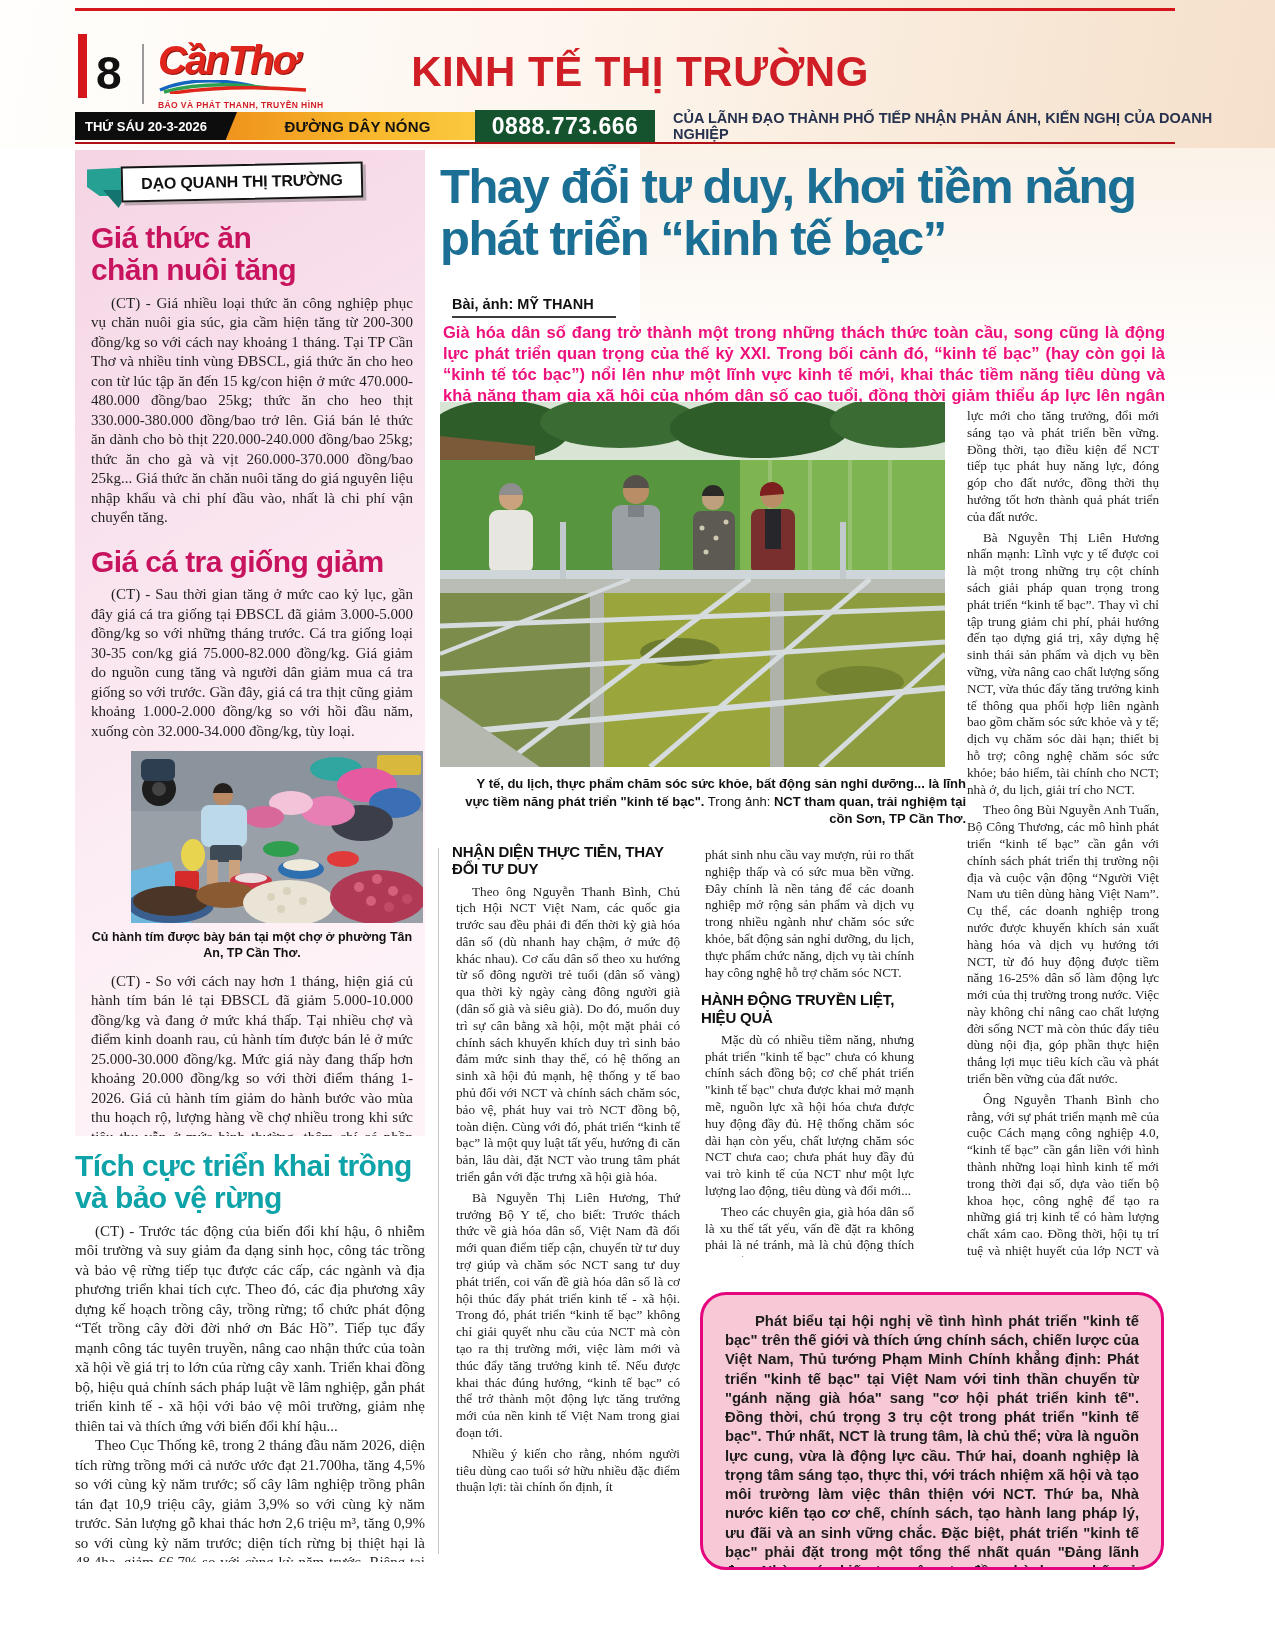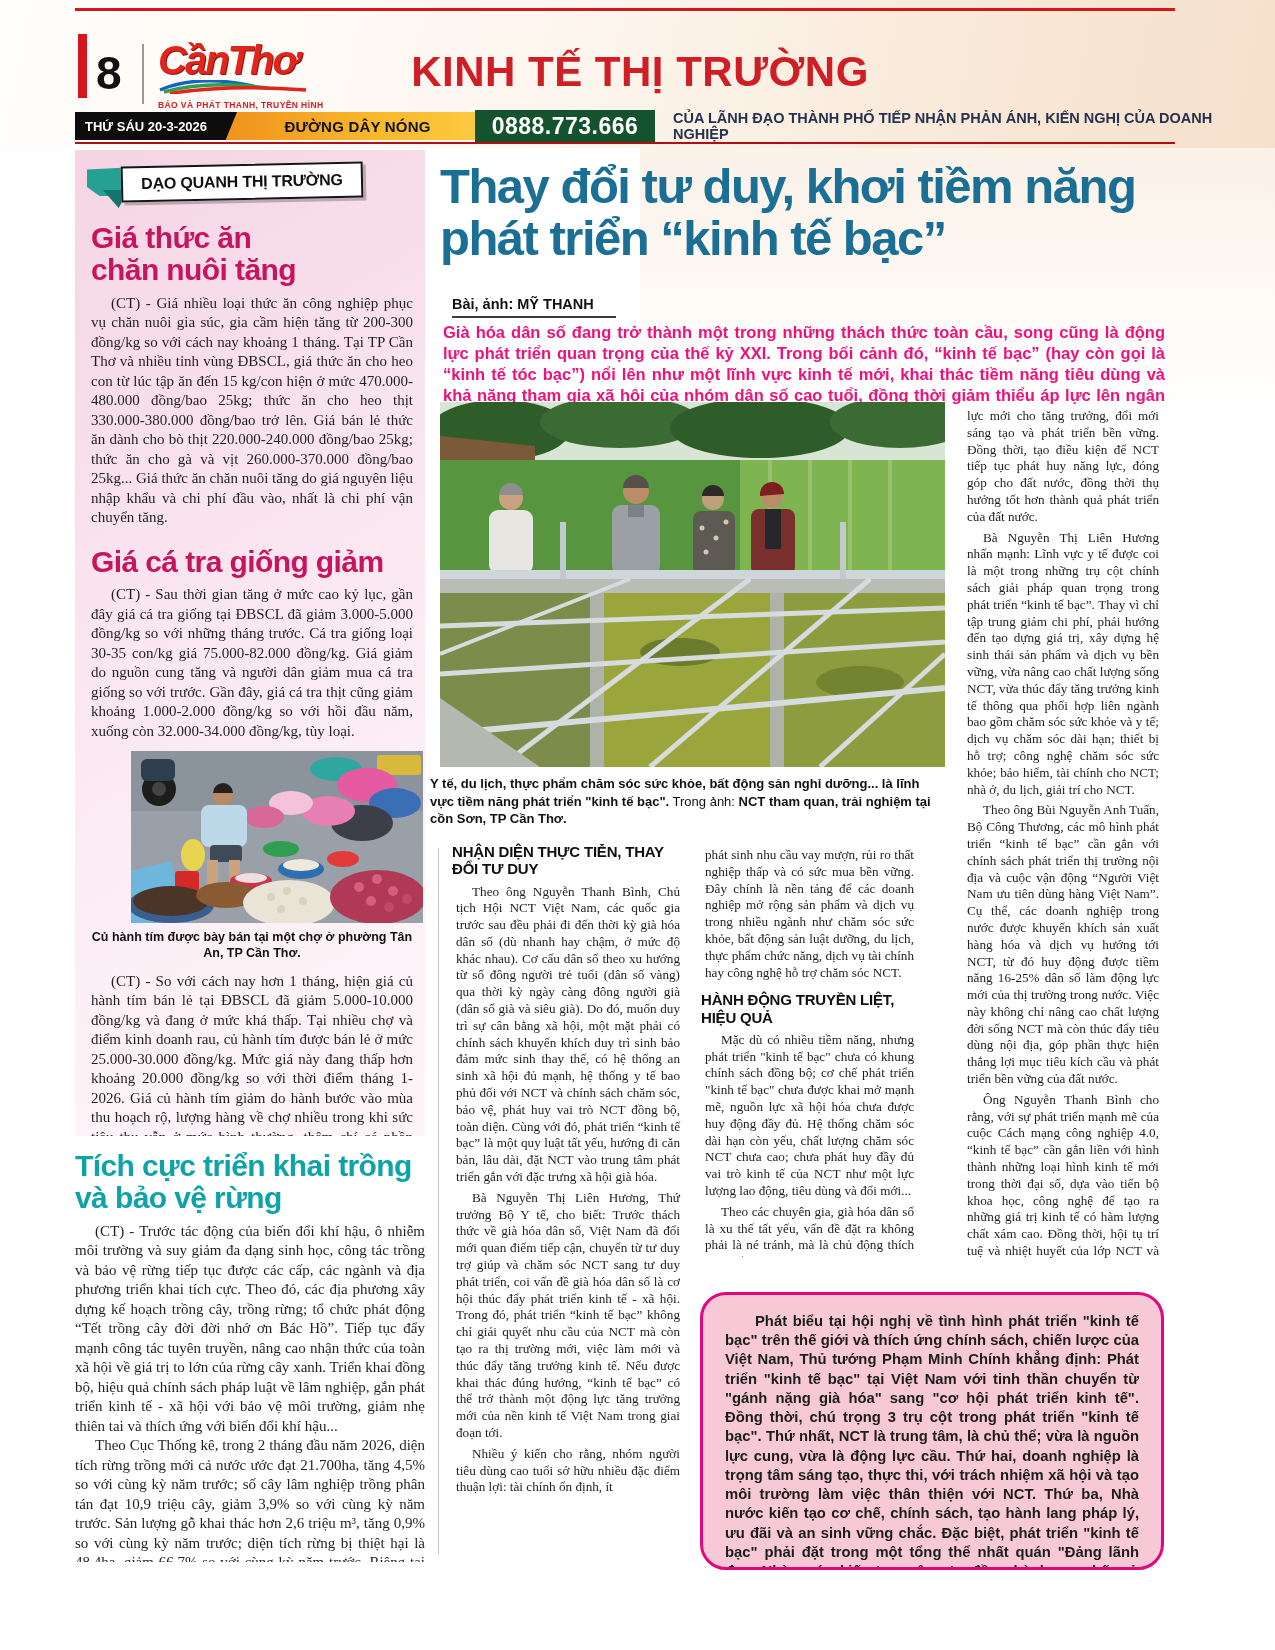--- a/index.html
+++ b/index.html
@@ -55,21 +55,21 @@
   .lcaption{font-size:12.5px;font-weight:700;color:#111;text-align:center;margin-top:7px;line-height:1.25;}
   .forest-block{left:75px;top:1142px;width:350px;height:420px;overflow:hidden;}
   
   .m-headline{left:440px;top:160px;width:742px;font-size:49px;font-weight:800;color:#1c6f94;
     line-height:1.07;letter-spacing:-1.5px;}
   .m-byline{left:419px;top:296px;font-size:14.5px;font-weight:800;color:#111;
     border-bottom:2.5px solid #3c3c3c;padding:0 22px 4px 0;margin-left:33px;}
   .m-lead{left:443px;top:322px;width:722px;font-size:16.5px;font-weight:700;color:#ee107c;
     line-height:1.27;text-align:justify;}
   .m-photo{left:440px;top:402px;width:505px;height:365px;display:block;}
-  .m-caption{left:430px;top:775px;width:505px;text-align:left;font-size:13px;line-height:1.35;color:#111;}
+  .m-caption{left:461px;top:775px;width:505px;text-align:right;font-size:13px;line-height:1.35;color:#111;}
   .m-caption .b{font-weight:800;}
   .m-caption .n{font-weight:400;}
   .mbody{font-family:"Liberation Serif",serif;font-size:13.2px;line-height:16.8px;color:#1d1d1d;
     text-align:justify;margin:4px;text-indent:16px;}
   .subhead{font-size:15px;font-weight:800;color:#101010;letter-spacing:-.2px;line-height:1.15;
     margin:0 0 6px 0;font-family:"Liberation Sans",sans-serif;}
   .col{overflow:hidden;}
   .col1{left:452px;top:843px;width:232px;height:716px;}
   .col2{left:701px;top:843px;width:217px;height:414px;}
   .col3{left:963px;top:404px;width:200px;height:856px;}
@@ -249,21 +249,21 @@
 <div class="abs col-rule"></div>
 
 <div class="abs col col1">
   <div class="subhead">NHẬN DIỆN THỰC TIỄN, THAY ĐỔI TƯ DUY</div>
   <p class="mbody">Theo ông Nguyễn Thanh Bình, Chủ tịch Hội NCT Việt Nam, các quốc gia trước sau đều phải đi đến thời kỳ già hóa dân số (dù nhanh hay chậm, ở mức độ khác nhau). Cơ cấu dân số theo xu hướng từ số đông người trẻ tuổi (dân số vàng) qua thời kỳ ngày càng đông người già (dân số già và siêu già). Do đó, muốn duy trì sự cân bằng xã hội, một mặt phải có chính sách khuyến khích duy trì sinh bảo đảm mức sinh thay thế, có hệ thống an sinh xã hội đủ mạnh, hệ thống y tế bao phủ đối với NCT và chính sách chăm sóc, bảo vệ, phát huy vai trò NCT đồng bộ, toàn diện. Cùng với đó, phát triển “kinh tế bạc” là một quy luật tất yếu, hướng đi căn bản, lâu dài, đặt NCT vào trung tâm phát triển gắn với đặc trưng xã hội già hóa.</p>
   <p class="mbody">Bà Nguyễn Thị Liên Hương, Thứ trưởng Bộ Y tế, cho biết: Trước thách thức về già hóa dân số, Việt Nam đã đổi mới quan điểm tiếp cận, chuyển từ tư duy trợ giúp và chăm sóc NCT sang tư duy phát triển, coi vấn đề già hóa dân số là cơ hội thúc đẩy phát triển kinh tế - xã hội. Trong đó, phát triển “kinh tế bạc” không chỉ giải quyết nhu cầu của NCT mà còn tạo ra thị trường mới, việc làm mới và thúc đẩy tăng trưởng kinh tế. Nếu được khai thác đúng hướng, “kinh tế bạc” có thể trở thành một động lực tăng trưởng mới của nền kinh tế Việt Nam trong giai đoạn tới.</p>
   <p class="mbody">Nhiều ý kiến cho rằng, nhóm người tiêu dùng cao tuổi sở hữu nhiều đặc điểm thuận lợi: tài chính ổn định, ít</p>
 </div>
 
 <div class="abs col col2">
-  <p class="mbody" style="text-indent:0;">phát sinh nhu cầu vay mượn, rủi ro thất nghiệp thấp và có sức mua bền vững. Đây chính là nền tảng để các doanh nghiệp mở rộng sản phẩm và dịch vụ trong nhiều ngành như chăm sóc sức khỏe, bất động sản luật dưỡng, du lịch, thực phẩm chức năng, dịch vụ tài chính hay công nghệ hỗ trợ chăm sóc NCT.</p>
+  <p class="mbody" style="text-indent:0;">phát sinh nhu cầu vay mượn, rủi ro thất nghiệp thấp và có sức mua bền vững. Đây chính là nền tảng để các doanh nghiệp mở rộng sản phẩm và dịch vụ trong nhiều ngành như chăm sóc sức khỏe, bất động sản nghỉ dưỡng, du lịch, thực phẩm chức năng, dịch vụ tài chính hay công nghệ hỗ trợ chăm sóc NCT.</p>
   <div class="subhead" style="margin-top:10px;">HÀNH ĐỘNG TRUYỀN LIỆT, HIỆU QUẢ</div>
   <p class="mbody">Mặc dù có nhiều tiềm năng, nhưng phát triển "kinh tế bạc" chưa có khung chính sách đồng bộ; cơ chế phát triển "kinh tế bạc" chưa được khai mở mạnh mẽ, nguồn lực xã hội hóa chưa được huy động đầy đủ. Hệ thống chăm sóc dài hạn còn yếu, chất lượng chăm sóc NCT chưa cao; chưa phát huy đầy đủ vai trò kinh tế của NCT như một lực lượng lao động, tiêu dùng và đổi mới...</p>
   <p class="mbody">Theo các chuyên gia, già hóa dân số là xu thế tất yếu, vấn đề đặt ra không phải là né tránh, mà là chủ động thích ứng bằng tư duy đúng, chính sách trúng và hành động quyết liệt, hiệu quả. Qua đó, phát triển hệ sinh thái "kinh tế bạc" bao trùm, bền vững trở thành động</p>
 </div>
 
 <div class="abs col col3">
   <p class="mbody" style="text-indent:0;">lực mới cho tăng trưởng, đổi mới sáng tạo và phát triển bền vững. Đồng thời, tạo điều kiện để NCT tiếp tục phát huy năng lực, đóng góp cho đất nước, đồng thời thụ hưởng tốt hơn thành quả phát triển của đất nước.</p>
   <p class="mbody">Bà Nguyễn Thị Liên Hương nhấn mạnh: Lĩnh vực y tế được coi là một trong những trụ cột chính sách giải pháp quan trọng trong phát triển “kinh tế bạc”. Thay vì chỉ tập trung giảm chi phí, phải hướng đến tạo dựng giá trị, xây dựng hệ sinh thái sản phẩm và dịch vụ bền vững, vừa nâng cao chất lượng sống NCT, vừa thúc đẩy tăng trưởng kinh tế thông qua phối hợp liên ngành bao gồm chăm sóc sức khỏe và y tế; dịch vụ chăm sóc dài hạn; thiết bị hỗ trợ; công nghệ chăm sóc sức khỏe; bảo hiểm, tài chính cho NCT; nhà ở, du lịch, giải trí cho NCT.</p>
   <p class="mbody">Theo ông Bùi Nguyễn Anh Tuấn, Bộ Công Thương, các mô hình phát triển “kinh tế bạc” cần gắn với chính sách phát triển thị trường nội địa và cuộc vận động “Người Việt Nam ưu tiên dùng hàng Việt Nam”. Cụ thể, các doanh nghiệp trong nước được khuyến khích sản xuất hàng hóa và dịch vụ hướng tới NCT, từ đó huy động được tiềm năng 16-25% dân số làm động lực mới của thị trường trong nước. Việc này không chỉ nâng cao chất lượng đời sống NCT mà còn thúc đẩy tiêu dùng nội địa, góp phần thực hiện thắng lợi mục tiêu kích cầu và phát triển bền vững của đất nước.</p>
   <p class="mbody"><span>Ông Nguyễn Thanh Bình cho rằng, với sự phát triển mạnh mẽ của cuộc Cách mạng công nghiệp 4.0, “kinh tế bạc” cần gắn liền với hình thành những loại hình kinh tế mới trong thời đại số, dựa vào tiến bộ khoa học, công nghệ để tạo ra những giá trị kinh tế có hàm lượng chất xám cao. Đồng thời, hội tụ trí tuệ và nhiệt huyết của lớp NCT và của toàn xã hội; có đủ năng lực tham gia vào chuỗi giá trị kinh tế trong nước và hội nhập; góp phần gìn giữ các giá trị văn hóa đạo lý truyền thống dân tộc, chắt lọc tinh hoa văn hóa nhân loại.</span> </p>

